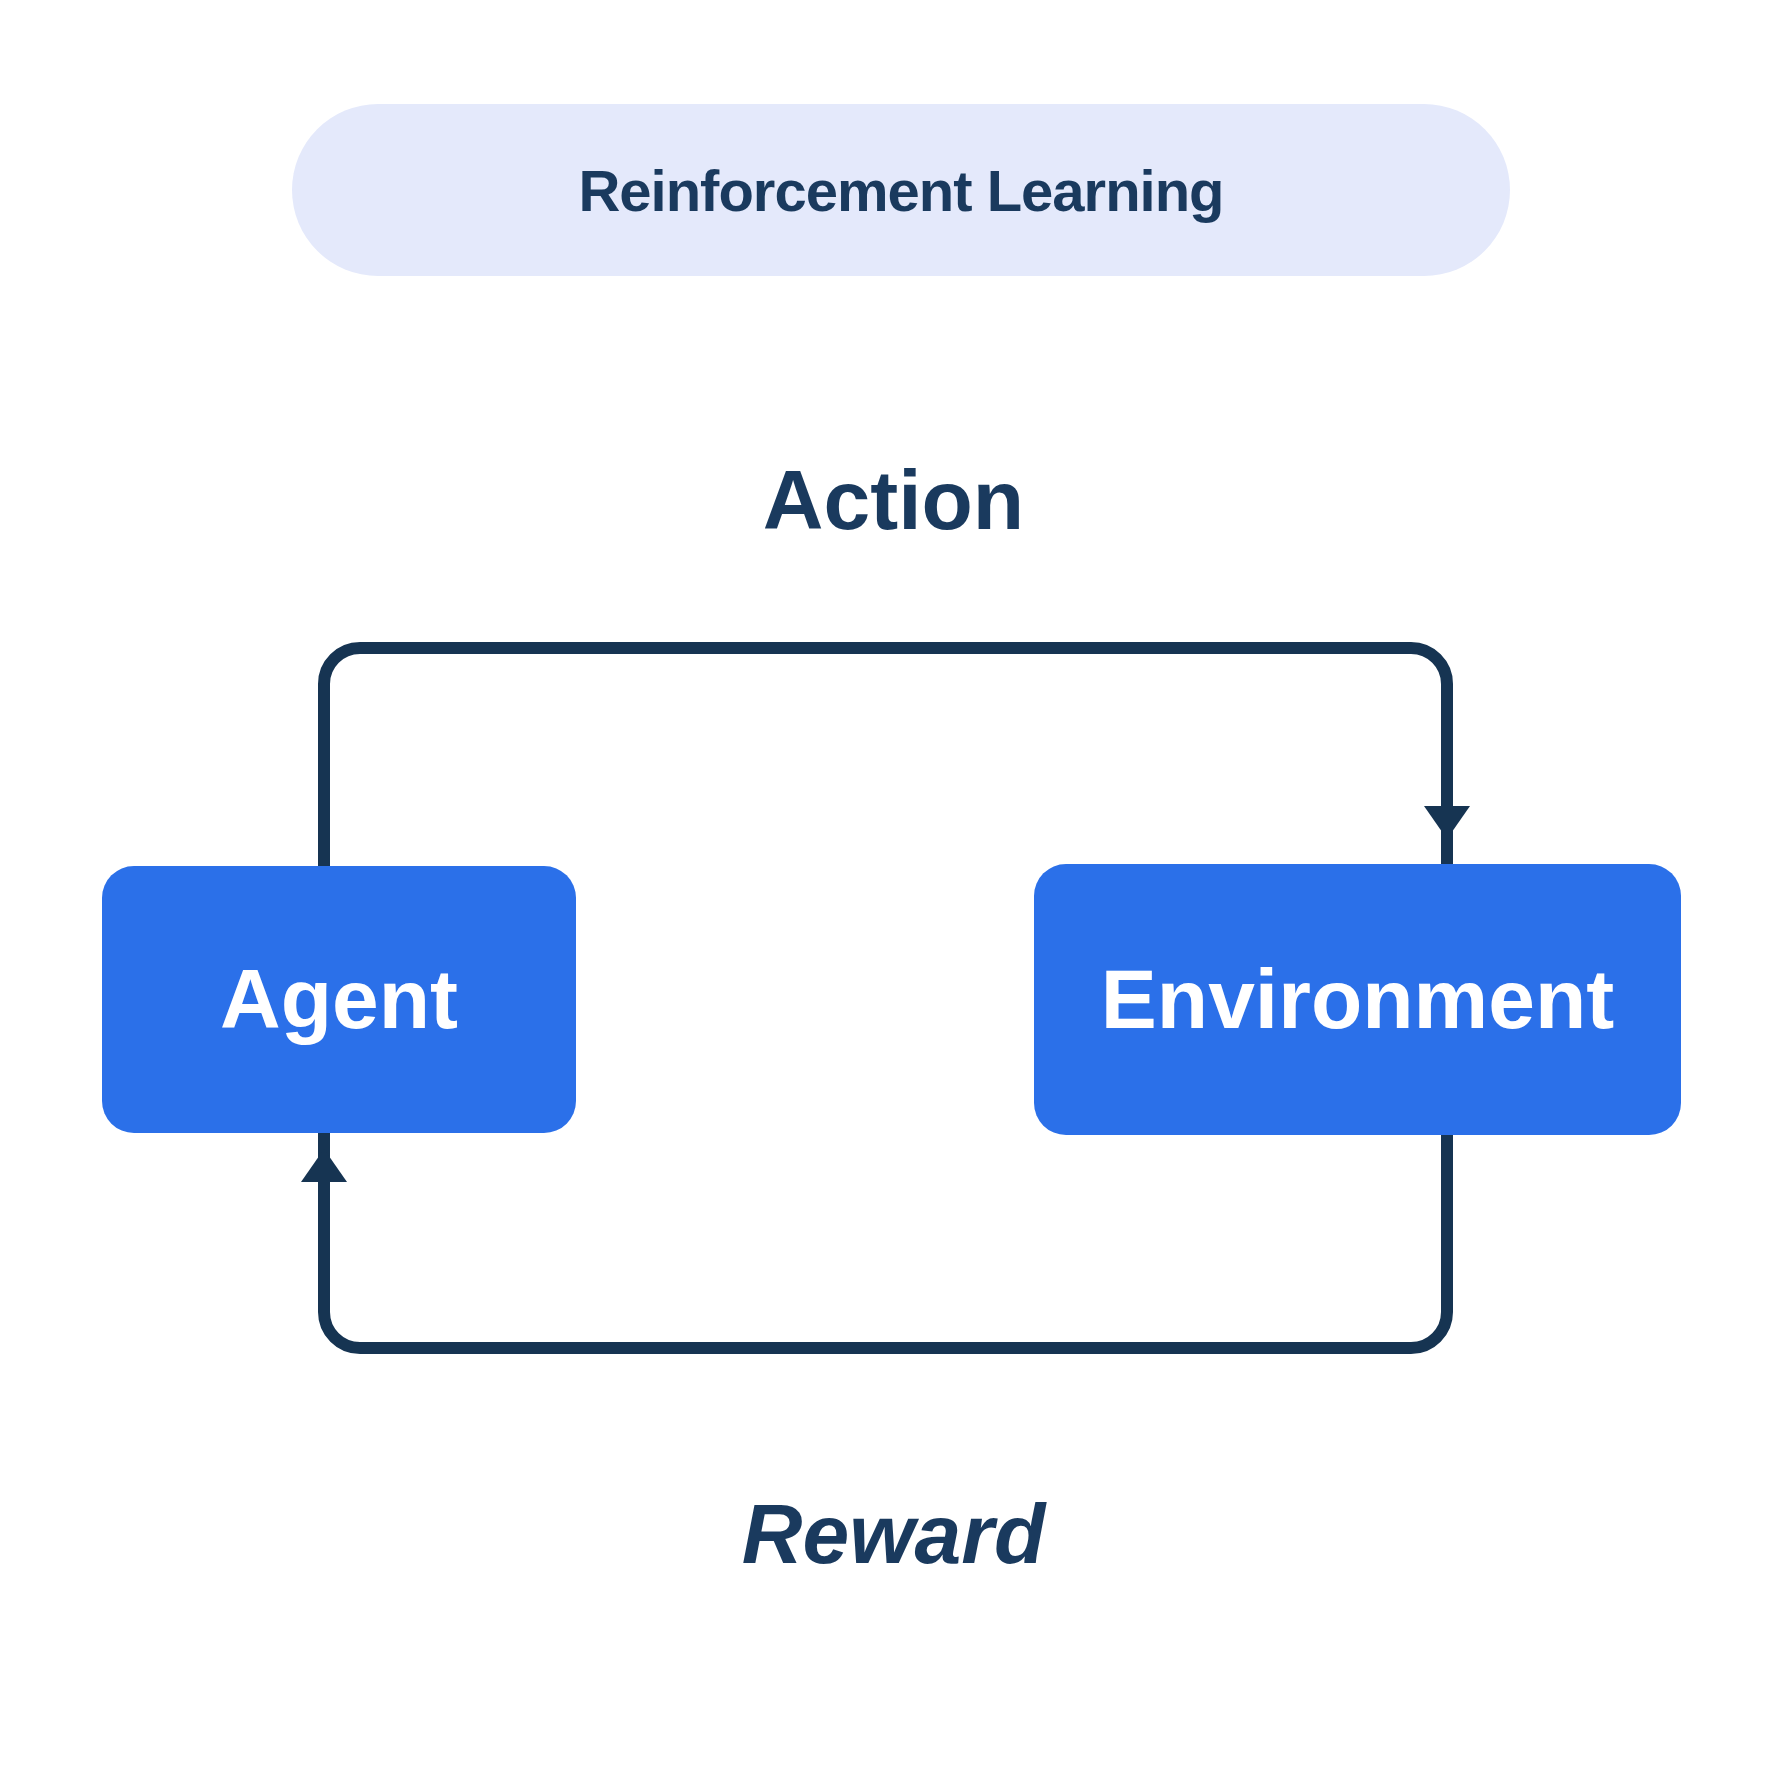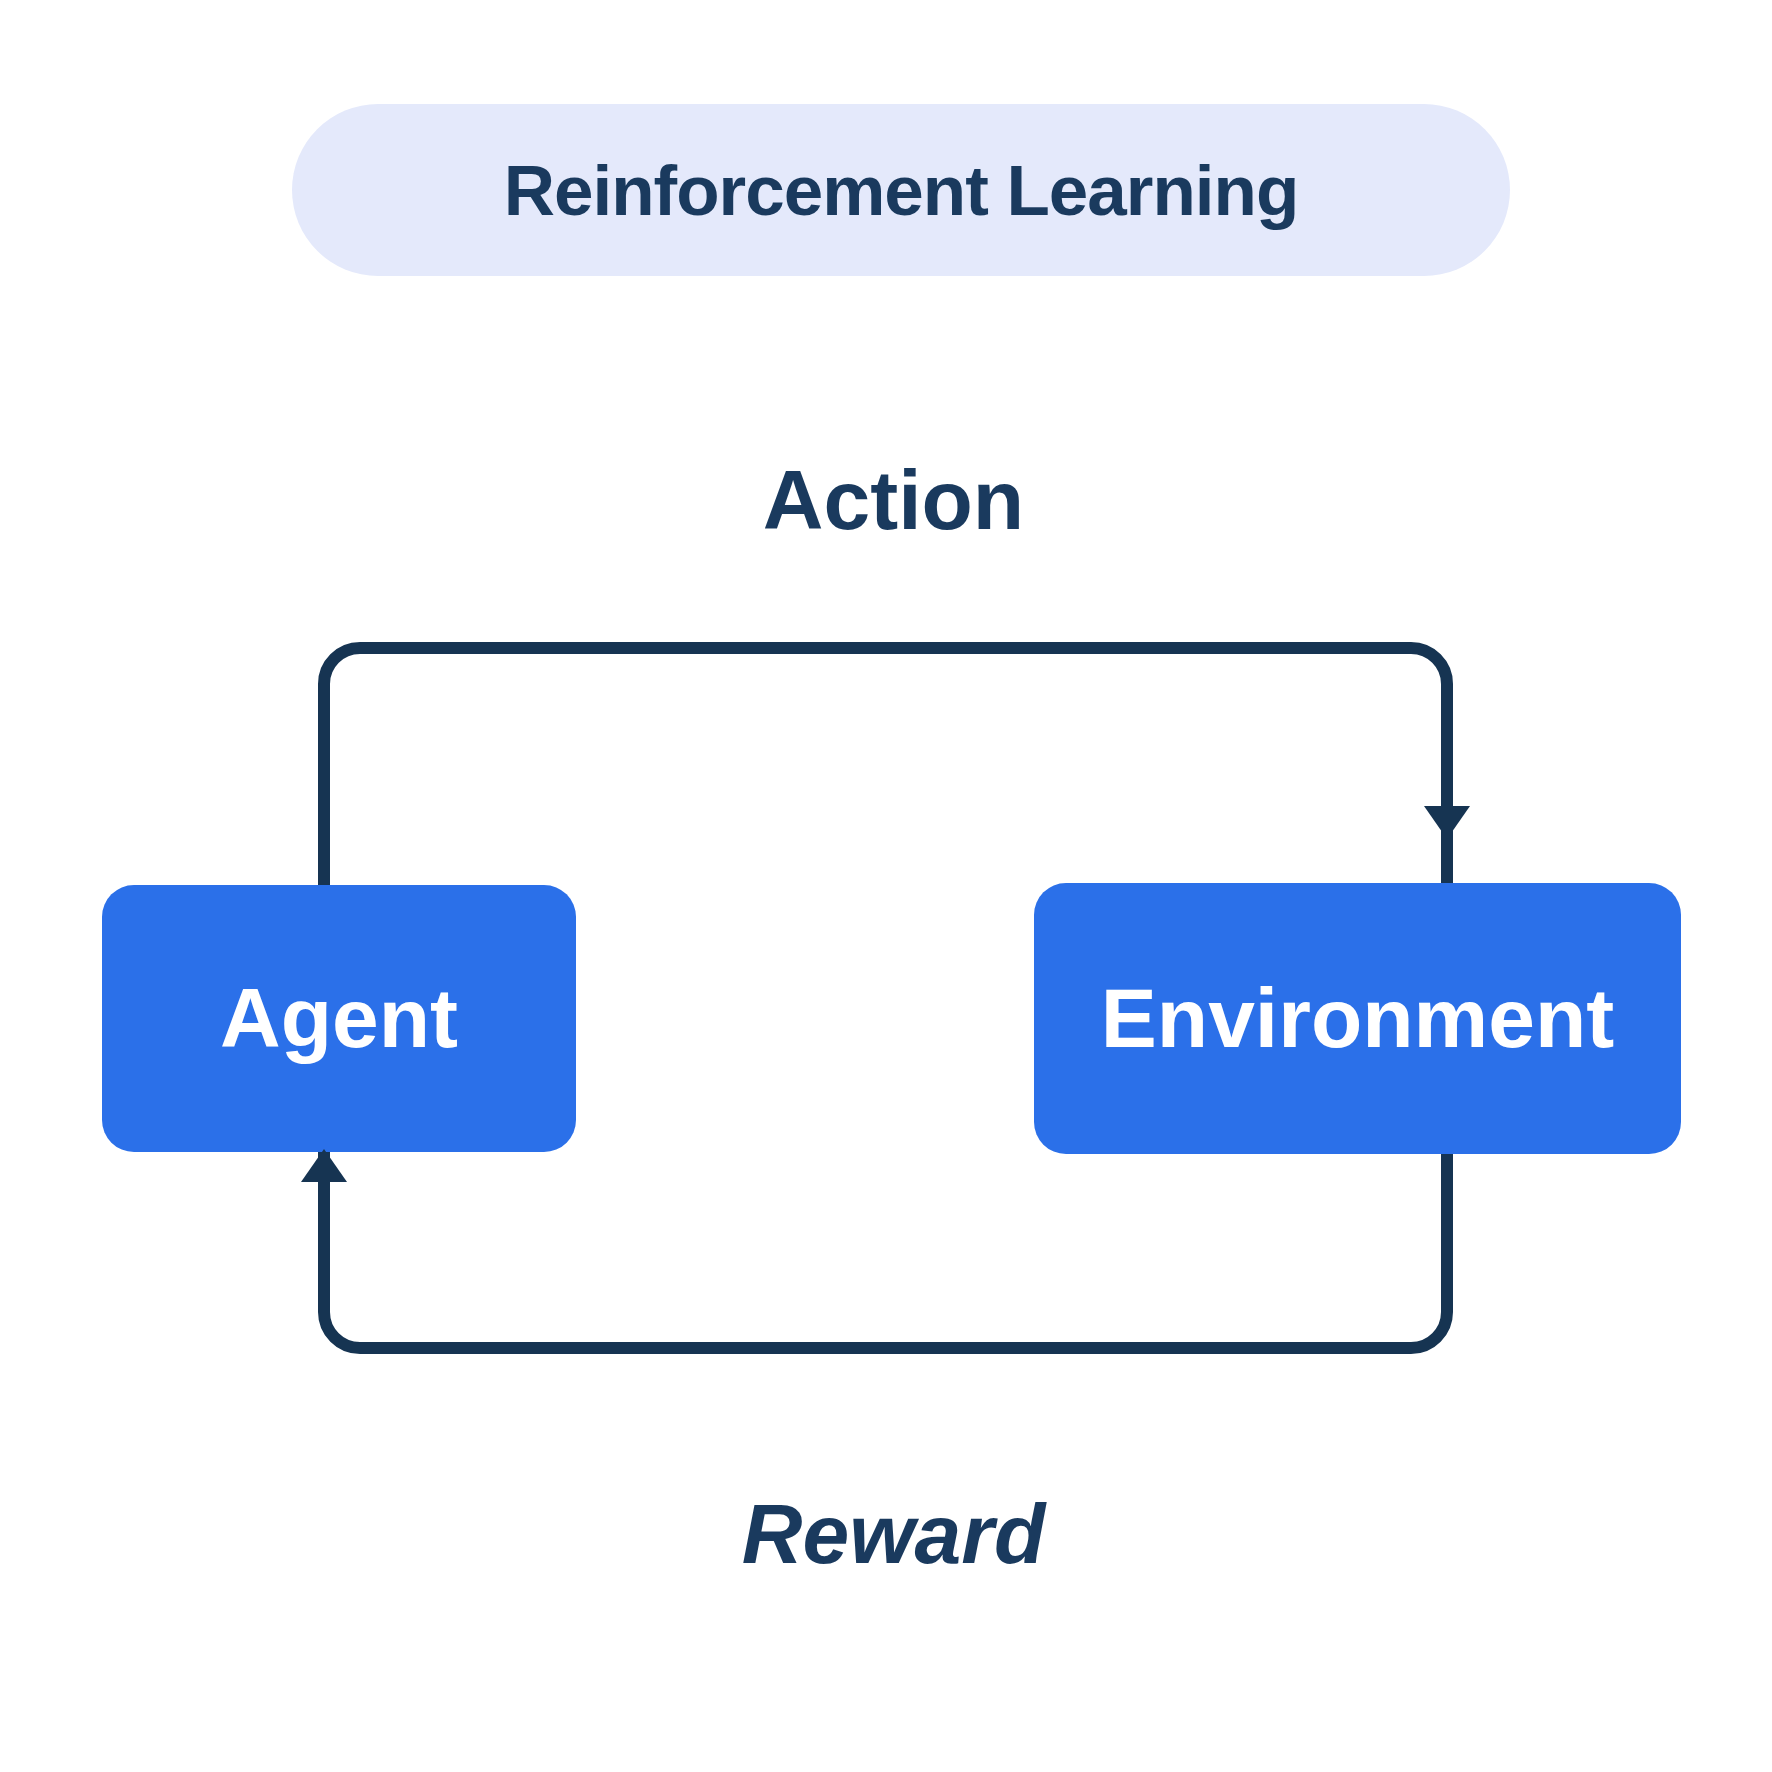--- a/index.html
+++ b/index.html
@@ -24,21 +24,21 @@
   
   .title-pill {
     position: absolute;
     left: 292px; top: 104px;
     width: 1218px; height: 172px;
     background: var(--pill-bg);
     border-radius: 86px;
     display: flex; align-items: center; justify-content: center;
   }
   .title-pill .title-text {
-    font-size: 71px;
+    font-size: 58px;
     font-weight: 600;
     color: var(--navy-text);
     letter-spacing: -1px;
     white-space: nowrap;
   }
 
   
   .edge-label {
     position: absolute;
     left: 15px; right: 0;
@@ -61,21 +61,20 @@
     z-index: 1;
   }
 
   
   .node {
     position: absolute;
     background: var(--node-blue);
     border-radius: 32px;
     display: flex; align-items: center; justify-content: center;
     z-index: 2;
-    margin-top: 19px;
   }
   .node .node-label {
     font-size: 84px;
     font-weight: 600;
     color: var(--node-text);
     white-space: nowrap;
   }
   .node.agent { left: 102px; top: 866px; width: 474px; height: 267px; }
   .node.environment { left: 1034px; top: 864px; width: 647px; height: 271px; }
 

